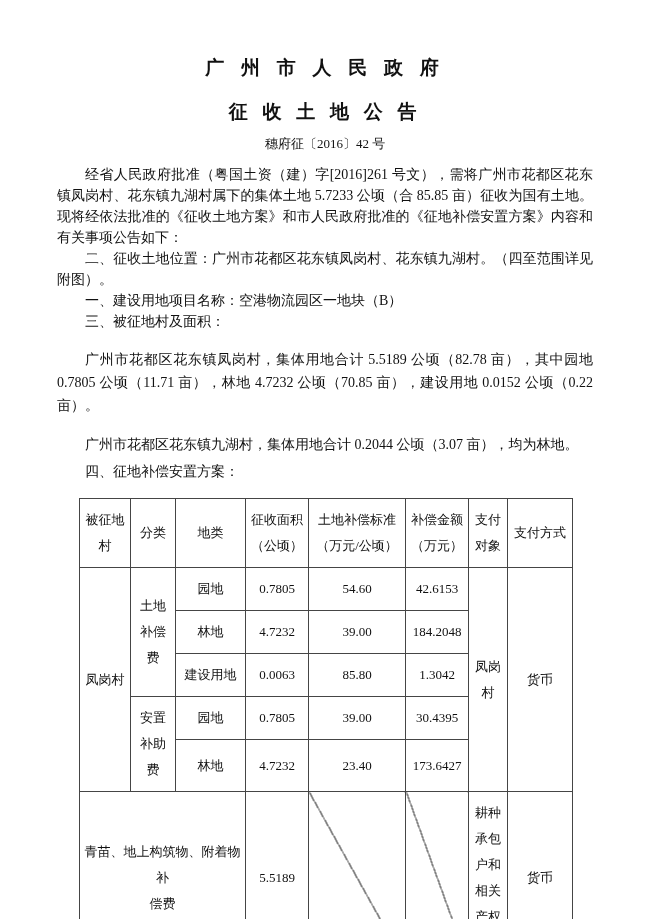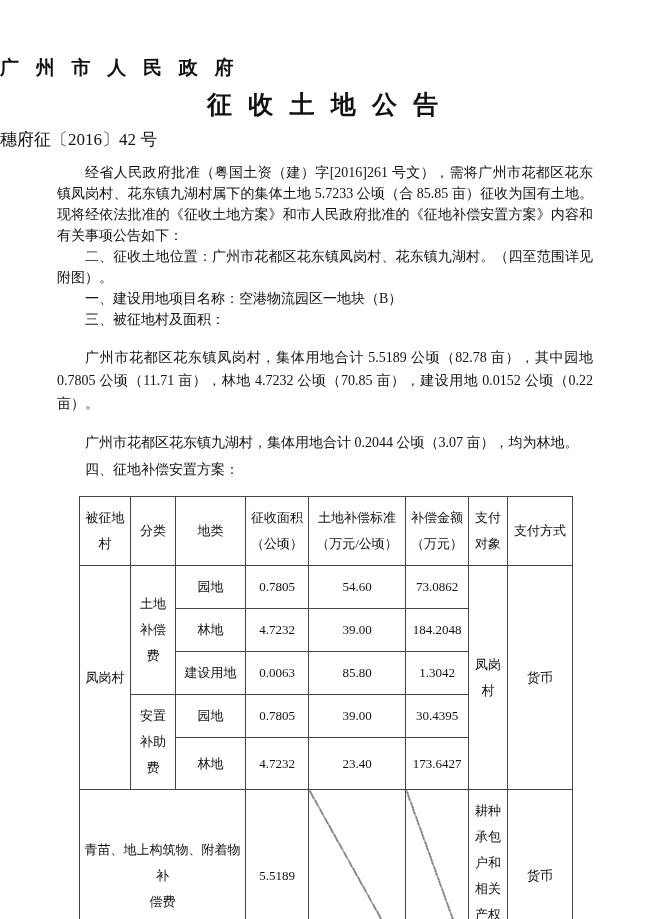--- a/index.html
+++ b/index.html
@@ -2,28 +2,28 @@
 <html><head>
 <meta charset="utf-8">
 <style>
   html, body { margin: 0; padding: 0; background: #e8e8e8; }
   .page {
     width: 650px; height: 919px; margin: 0 auto; background: #ffffff;
     font-family: "Liberation Serif", "DejaVu Serif", serif;
     color: #111; box-sizing: border-box; padding-top: 56px; overflow: hidden;
   }
   .title {
-    font-size: 19px; font-weight: bold;
+    text-align: center; font-size: 19px; font-weight: bold;
     letter-spacing: 6px; line-height: 24px;
   }
   .subtitle {
-    text-align: center; font-size: 25px; font-weight: bold;
-    letter-spacing: 5px; line-height: 24px; margin-top: 13px;
+    text-align: center; font-size: 19px; font-weight: bold;
+    letter-spacing: 5px; line-height: 24px; margin-top: 20px;
   }
-  .docnum { font-size: 17px; margin-top: 11px; }
+  .docnum { text-align: center; font-size: 13px; margin-top: 11px; }
   .body-text {
     margin: 11px 57px 0 57px; font-size: 14px; line-height: 21px;
     text-align: justify;
   }
   .body-text p { margin: 0; text-indent: 2em; }
   .body-text p.spaced { margin-top: 16px; margin-bottom: 5px; line-height: 23px; }
   .table-wrap { margin: 16px 0 0 79px; }
   table.land-table {
     border-collapse: collapse; table-layout: fixed; width: 493px;
     font-size: 13px;
@@ -97,21 +97,21 @@
           <td>支付方式</td>
         </tr>
         <tr class="h-row">
           <td rowspan="5">凤岗村</td>
           <td rowspan="3" class="cat">土地
 补偿
 费</td>
           <td>园地</td>
           <td>0.7805</td>
           <td>54.60</td>
-          <td>73.0862</td>
+          <td>42.6153</td>
           <td rowspan="5">凤岗
 村</td>
           <td rowspan="5">货币</td>
         </tr>
         <tr class="h-row">
           <td>林地</td>
           <td>4.7232</td>
           <td>39.00</td>
           <td>184.2048</td>
         </tr>

